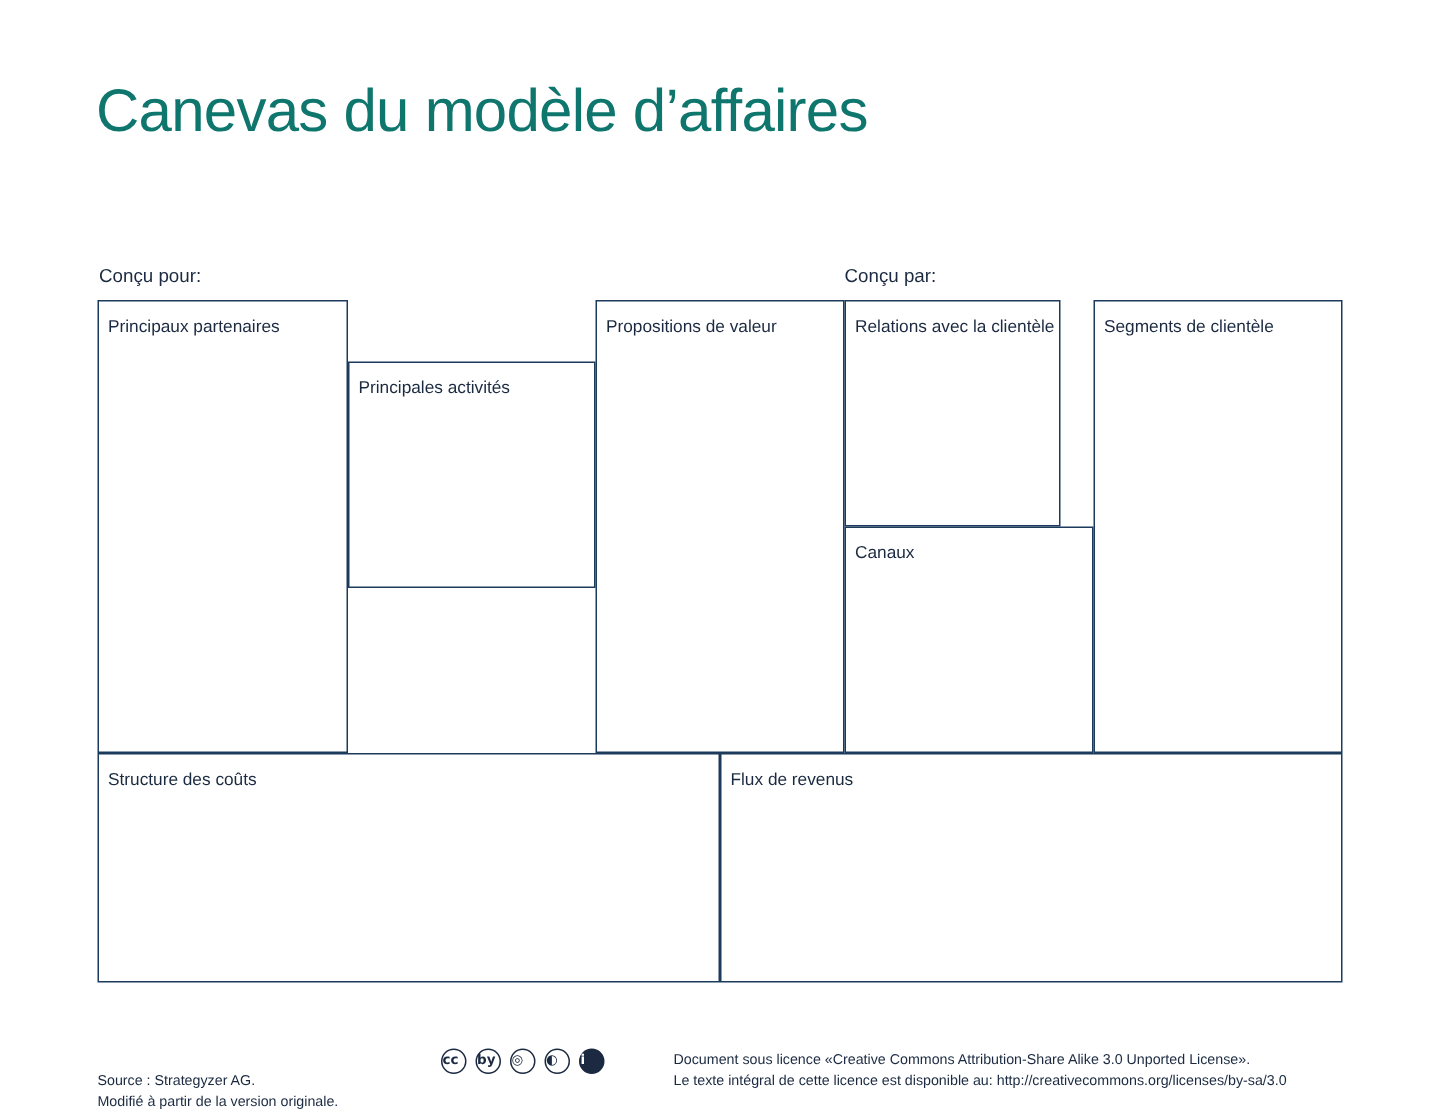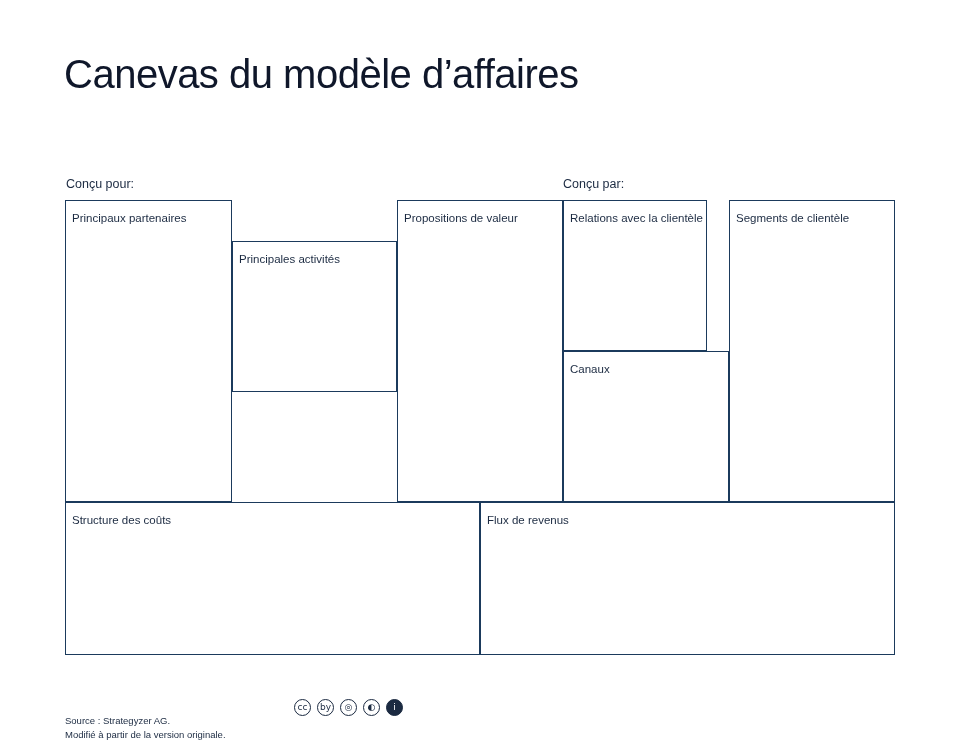--- a/index.html
+++ b/index.html
@@ -21,21 +21,21 @@
   }
 
   
   .title {
     position: absolute;
     left: 64px;
     top: 52px;
     font-size: 40px;
     font-weight: 400;
     letter-spacing: -0.5px;
-    color: #0f172a;
+    color: #0f766e;
     white-space: nowrap;
   }
 
   .logo {
     position: absolute;
     right: 62px;
     top: 44px;
     width: 120px;
     height: 62px;
   }
@@ -130,23 +130,23 @@
     gap: 6px;
     align-items: center;
   }
   .cc-badge {
     width: 17px;
     height: 17px;
     border-radius: 50%;
     border: 1.5px solid #1b2a41;
     color: #1b2a41;
     font-size: 9px;
-    font-weight: 400;
+    font-weight: 700;
     line-height: 14px;
-    text-align: center;
+    text-align: left;
     box-sizing: border-box;
     font-family: "DejaVu Sans", sans-serif;
   }
   .cc-badge.filled {
     background: #1b2a41;
     color: #ffffff;
   }
   .license {
     position: absolute;
     left: 449px;
@@ -211,15 +211,19 @@
     </div>
 
     <div class="cc-icons">
       <div class="cc-badge">cc</div>
       <div class="cc-badge">by</div>
       <div class="cc-badge">◎</div>
       <div class="cc-badge">◐</div>
       <div class="cc-badge filled">i</div>
     </div>
 
+    <div class="license">
+      <div>Document sous licence «Creative Commons Attribution-Share Alike 3.0 Unported License».</div>
+      <div>Le texte intégral de cette licence est disponible au: http://creativecommons.org/licenses/by-sa/3.0</div>
+    </div>
   </div>
 
 </div>
 
 </body></html>

